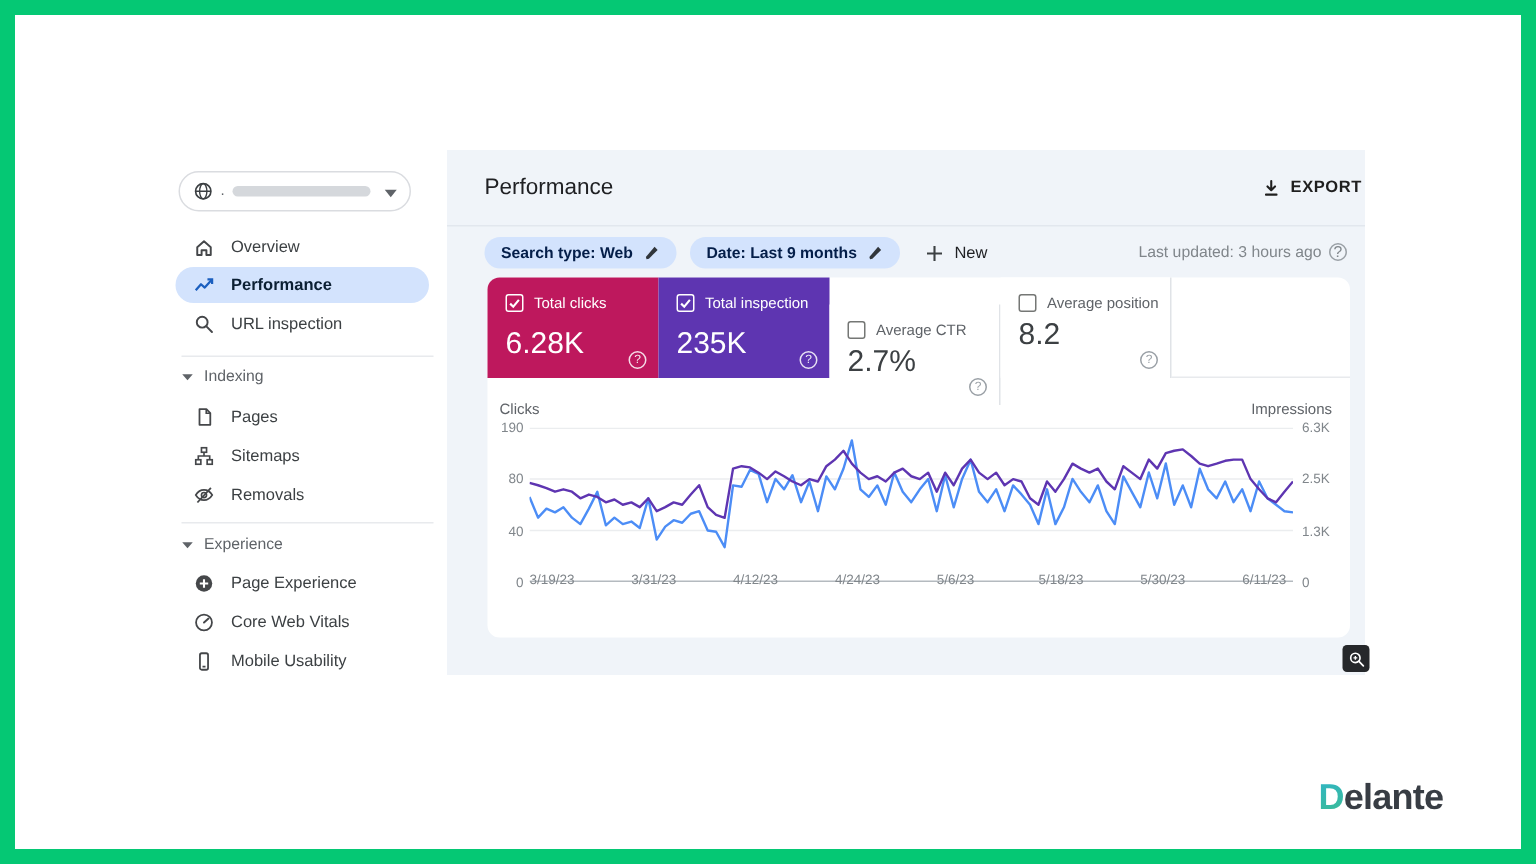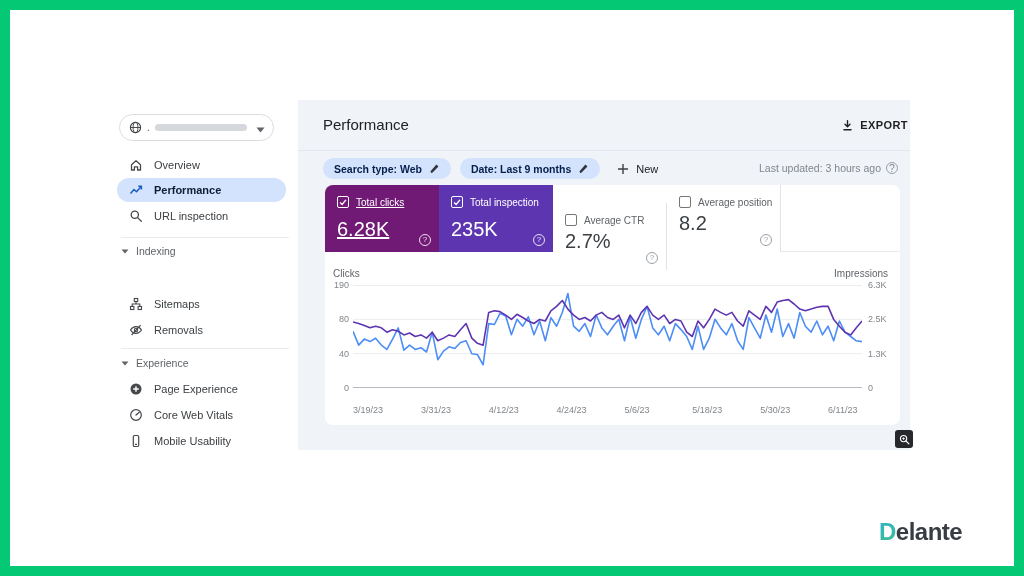--- a/index.html
+++ b/index.html
@@ -63,21 +63,21 @@
   .tile.unsel .help { border-color:#9aa0a6; color:#9aa0a6; }
 
   
   .axis-title { position:absolute; top:83px; font-size:10px; color:#5f6368; }
   .axis-title.left { left:8px; }
   .axis-title.right { right:12px; }
   .yaxis { position:absolute; top:95px; height:113px; display:flex; flex-direction:column; justify-content:space-between; font-size:9px; color:#80868b; }
   .yaxis.left { left:0; width:24px; align-items:flex-end; }
   .yaxis.right { left:543px; width:30px; align-items:flex-start; }
   .plot { position:absolute; left:28px; top:100px; width:509px; height:103px; }
-  .xaxis { position:absolute; left:28px; top:220px; width:509px; height:12px; }
+  .xaxis { position:absolute; left:28px; top:196px; width:509px; height:12px; }
   .xaxis div { position:absolute; font-size:9px; color:#80868b; white-space:nowrap; }
 
   
   .zoom-btn { position:absolute; right:-3px; bottom:2px; width:18px; height:18px; background:#26282b; border-radius:3px; display:flex; align-items:center; justify-content:center; cursor:pointer; }
 
   
   .logo { position:absolute; right:28px; bottom:16px; }
 </style>
 </head>
 <body>
@@ -130,20 +130,29 @@
         <span class="nlabel">URL inspection</span>
       </div>
 
       <div class="sb-divider" style="top:137px"></div>
 
       <div class="sec-head" style="top:141px">
         <svg width="8" height="5" viewBox="0 0 8 5">
             <polygon points="0.5,0.5 7.5,0.5 4,4.5" fill="#5f6368"></polygon>
           </svg>
         <span>Indexing</span>
+      </div>
+      <div class="nav-item" style="top:166px">
+        <span class="nicon">
+          <svg width="14" height="14" viewBox="0 0 14 14">
+              <path d="M4 1.8 H8.6 L11.2 4.4 V12.2 H4 Z" fill="none" stroke="#45474a" stroke-width="1.2" stroke-linejoin="round"></path>
+              <polyline points="8.5,1.9 8.5,4.5 11.1,4.5" fill="none" stroke="#45474a" stroke-width="1.1"></polyline>
+            </svg>
+        </span>
+        <span class="nlabel">Pages</span>
       </div>
       <div class="nav-item" style="top:192px">
         <span class="nicon">
           <svg width="14" height="14" viewBox="0 0 14 14">
               <rect x="5.3" y="1.5" width="3.4" height="3" fill="none" stroke="#45474a" stroke-width="1.1"></rect>
               <rect x="1.5" y="9.5" width="3.4" height="3" fill="none" stroke="#45474a" stroke-width="1.1"></rect>
               <rect x="9.1" y="9.5" width="3.4" height="3" fill="none" stroke="#45474a" stroke-width="1.1"></rect>
               <path d="M7 4.5 V7 M3.2 9.5 V7 H10.8 V9.5" fill="none" stroke="#45474a" stroke-width="1.1"></path>
             </svg>
         </span>
@@ -231,21 +240,21 @@
         </div>
       </div>
 
       <div class="last-updated">
         <span>Last updated: 3 hours ago</span>
         <span class="q-circle">?</span>
       </div>
 
       <div class="panel">
         <div class="tiles">
-          <div class="tile sel" style="background: #701a75; text-decoration: underline;">
+          <div class="tile sel" style="background: #be185d;">
             <div class="tile-top">
               <span class="cb">
                   <svg width="10" height="10" viewBox="0 0 12 12">
                     <path d="M2.5 6.5 L5 9 L9.5 3.5" stroke="currentColor" stroke-width="1.7" fill="none"></path>
                   </svg>
                 </span>
               <span class="tile-label">Total clicks</span>
             </div>
             <div class="tile-value">6.28K</div>
             <span class="help">?</span>

